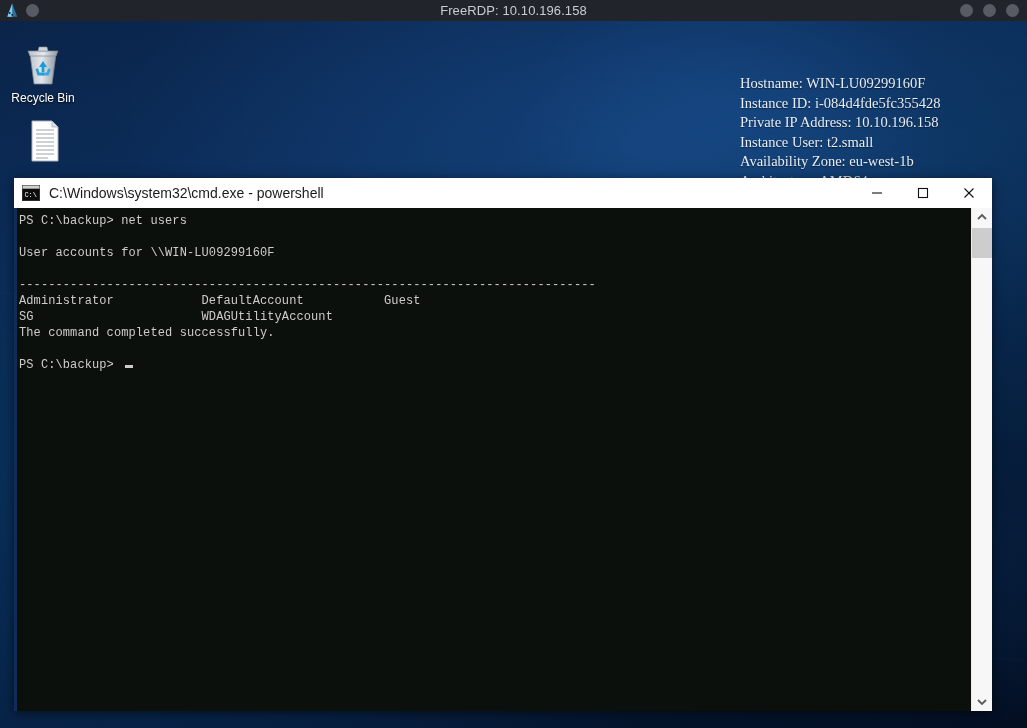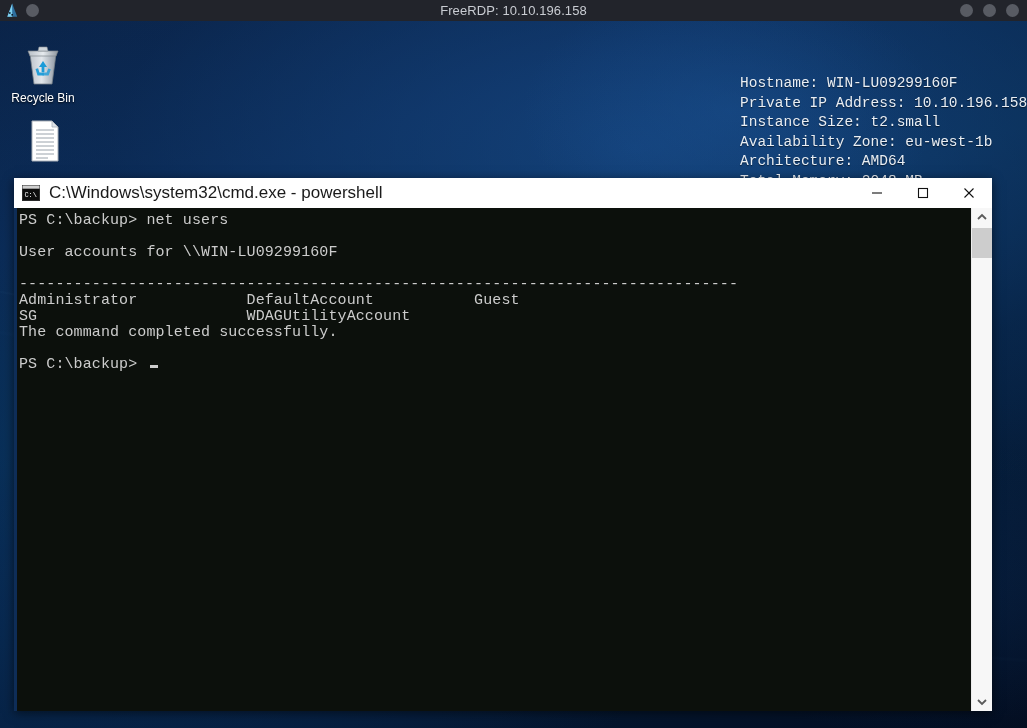--- a/index.html
+++ b/index.html
@@ -125,21 +125,21 @@
   #icon-recycle { left: 4px; top: 23px; }
   #icon-textfile { left: 4px; top: 98px; }
 
   
   #sysinfo {
     position: absolute;
     left: 740px;
     top: 53px;
     width: 287px;
     color: #e9eef4;
-    font-family: Liberation Mono, monospace;
+    font-family: Liberation Serif, serif;
     font-size: 14.5px;
     line-height: 19.5px;
     text-shadow: 0 1px 1px rgba(0,0,0,0.5);
     white-space: nowrap;
   }
   #sysinfo div { height: 19.5px; }
 
   #edge-word {
     position: absolute;
     left: 993px;
@@ -169,21 +169,21 @@
     display: flex;
     align-items: center;
   }
   #cmd-icon {
     width: 18px; height: 16px;
     margin-left: 8px;
     margin-right: 9px;
     flex: 0 0 auto;
   }
   #cmd-title-text {
-    font-size: 17px;
+    font-size: 14px;
     color: #1a1a1a;
     white-space: nowrap;
     font-family: "Liberation Sans", sans-serif;
     flex: 1 1 auto;
   }
   .wbtn {
     width: 46px; height: 30px;
     display: flex;
     align-items: center;
     justify-content: center;
@@ -205,21 +205,21 @@
     width: 3px; height: 503px;
     background: #0e2d58;
   }
   #cmd-text {
     position: absolute;
     left: 5px;
     top: 5px;
     width: 950px;
     color: #cccccc;
     font-family: "Liberation Mono", "DejaVu Sans Mono", monospace;
-    font-size: 15px;
+    font-size: 12px;
     line-height: 16px;
     white-space: pre;
     letter-spacing: 0.1px;
   }
   .cursor-block {
     display: inline-block;
     width: 8px;
     height: 3px;
     background: #cccccc;
     vertical-align: baseline;
@@ -341,22 +341,23 @@
             <line x1="16" y1="35" x2="34" y2="35"></line>
             <line x1="16" y1="39" x2="28" y2="39"></line>
           </g>
         </svg>
       </span>
       <span class="label"></span>
     </div>
 
     <div id="sysinfo">
       <div>Hostname: WIN-LU09299160F</div>
+      <div>Instance ID: i-084d4fde5fc355428</div>
       <div>Private IP Address: 10.10.196.158</div>
-      <div>Instance Size: t2.small</div>
+      <div>Instance User: t2.small</div>
       <div>Availability Zone: eu-west-1b</div>
       <div>Architecture: AMD64</div>
       <div>Total Memory: 2048 MB</div>
     </div>
 
     <span id="edge-word">te</span>
 
     <div id="cmd-window">
 
       <div id="cmd-titlebar">

